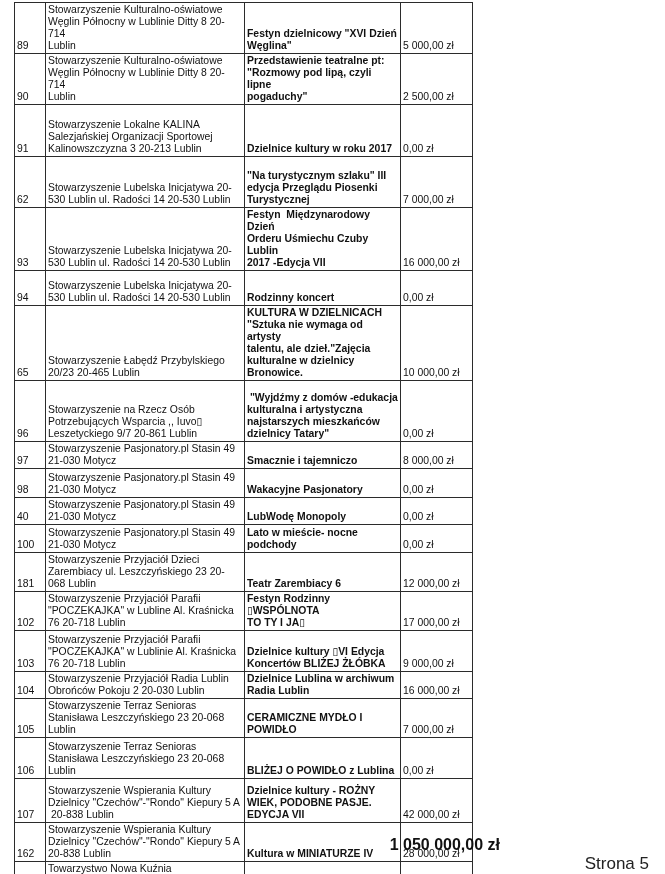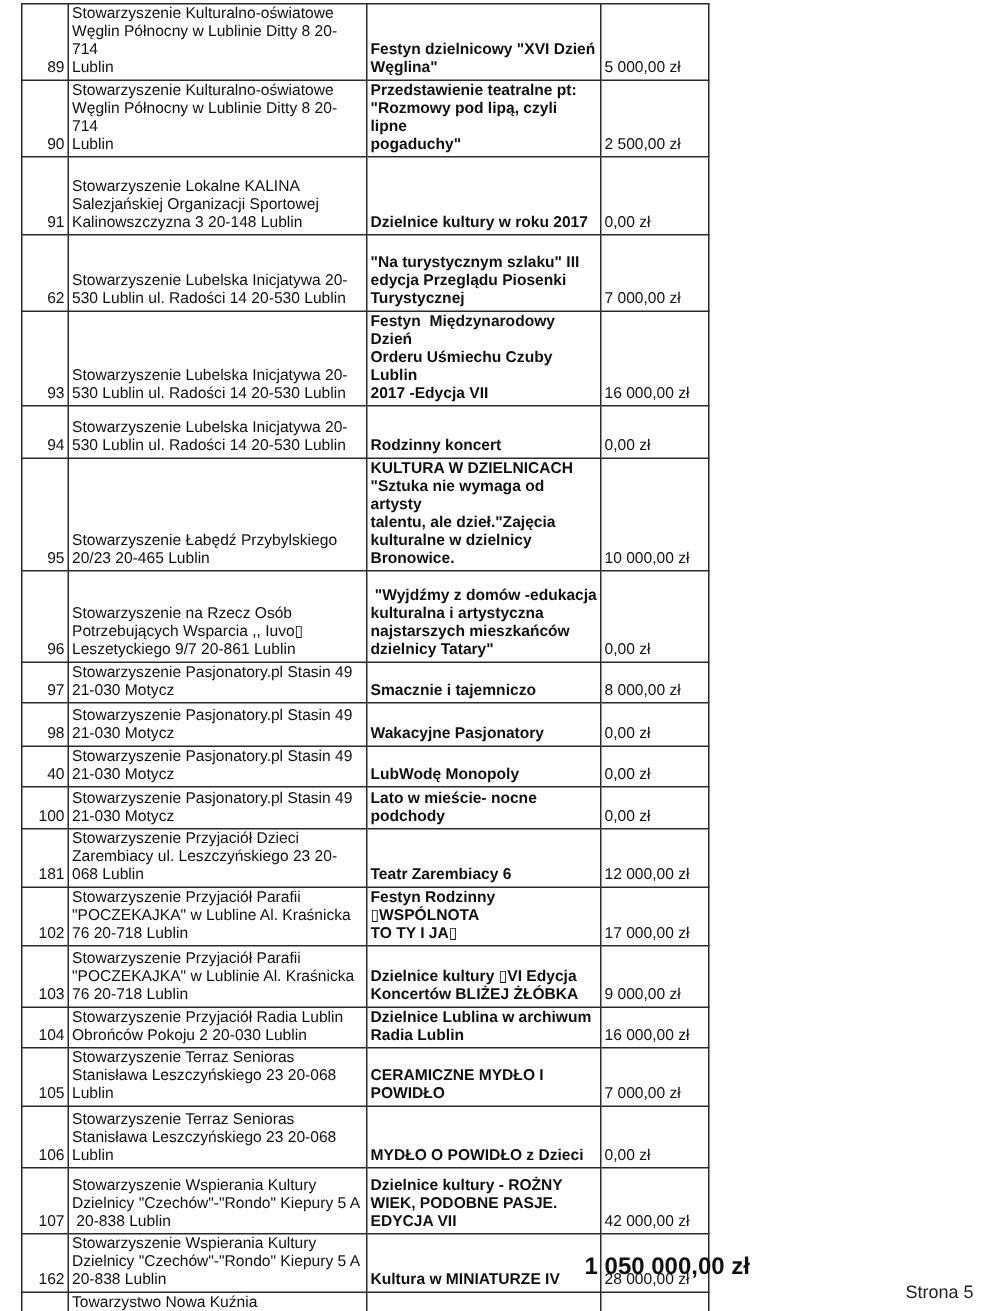--- a/index.html
+++ b/index.html
@@ -16,31 +16,31 @@
   table.grants td {
     border:1px solid #2b2b2b;
     vertical-align:bottom;
     font-size:10.4px; line-height:12px;
     padding:1px 2px 1px 2px;
     white-space:pre-wrap;
     overflow:hidden;
     word-wrap:break-word;
   }
   td.num {
-    text-align:right; vertical-align:middle; white-space:normal;
+    text-align:left; vertical-align:middle; white-space:normal;
     font-size:10.6px;
   }
   td.title { font-weight:bold; font-size:10.2px; line-height:12px; }
   td.amount { text-align:left; white-space:nowrap; font-size:10.4px; padding-right:3px; }
   .total {
     position:absolute; left:14px; top:836px; width:486px;
     text-align:right; font-weight:bold; font-size:16px;
   }
   .pagenum {
-    position:absolute; top:854px; right:16px; font-size:12px; color:#222;padding-left:23px;
+    position:absolute; top:854px; right:16px; font-size:17px; color:#222;padding-left:23px;
   }
 </style>
 </head>
 <body>
 
 <div class="page">
   <table class="grants">
     <colgroup>
       <col style="width:31px">
       <col style="width:199px">
@@ -64,21 +64,21 @@
 Lublin</td>
           <td class="title">Przedstawienie teatralne pt:
 "Rozmowy pod lipą, czyli lipne
 pogaduchy"</td>
           <td class="amount">2 500,00 zł</td>
         </tr>
         <tr style="height: 52px;">
           <td class="num">91</td>
           <td class="org">Stowarzyszenie Lokalne KALINA
 Salezjańskiej Organizacji Sportowej
-Kalinowszczyzna 3 20-148 Lublin</td>
+Kalinowszczyzna 3 20-213 Lublin</td>
           <td class="title">Dzielnice kultury w roku 2017</td>
           <td class="amount">0,00 zł</td>
         </tr>
         <tr style="height: 51px;">
           <td class="num">62</td>
           <td class="org">Stowarzyszenie Lubelska Inicjatywa 20-
 530 Lublin ul. Radości 14 20-530 Lublin</td>
           <td class="title">"Na turystycznym szlaku" III
 edycja Przeglądu Piosenki
 Turystycznej</td>
@@ -94,21 +94,21 @@
           <td class="amount">16 000,00 zł</td>
         </tr>
         <tr style="height: 35px;">
           <td class="num">94</td>
           <td class="org">Stowarzyszenie Lubelska Inicjatywa 20-
 530 Lublin ul. Radości 14 20-530 Lublin</td>
           <td class="title">Rodzinny koncert</td>
           <td class="amount">0,00 zł</td>
         </tr>
         <tr style="height: 63px;">
-          <td class="num">95</td>
+          <td class="num">65</td>
           <td class="org">Stowarzyszenie Łabędź Przybylskiego
 20/23 20-465 Lublin</td>
           <td class="title">KULTURA W DZIELNICACH
 "Sztuka nie wymaga od artysty
 talentu, ale dzieł."Zajęcia
 kulturalne w dzielnicy
 Bronowice.</td>
           <td class="amount">10 000,00 zł</td>
         </tr>
         <tr style="height: 61px;">
@@ -192,21 +192,21 @@
 Lublin</td>
           <td class="title">CERAMICZNE MYDŁO I
 POWIDŁO</td>
           <td class="amount">7 000,00 zł</td>
         </tr>
         <tr style="height: 41px;">
           <td class="num">106</td>
           <td class="org">Stowarzyszenie Terraz Senioras
 Stanisława Leszczyńskiego 23 20-068
 Lublin</td>
-          <td class="title">MYDŁO O POWIDŁO z Dzieci</td>
+          <td class="title">BLIŻEJ O POWIDŁO z Lublina</td>
           <td class="amount">0,00 zł</td>
         </tr>
         <tr style="height: 44px;">
           <td class="num">107</td>
           <td class="org">Stowarzyszenie Wspierania Kultury
 Dzielnicy "Czechów"-"Rondo" Kiepury 5 A
  20-838 Lublin</td>
           <td class="title">Dzielnice kultury - ROŻNY
 WIEK, PODOBNE PASJE.
 EDYCJA VII</td>

